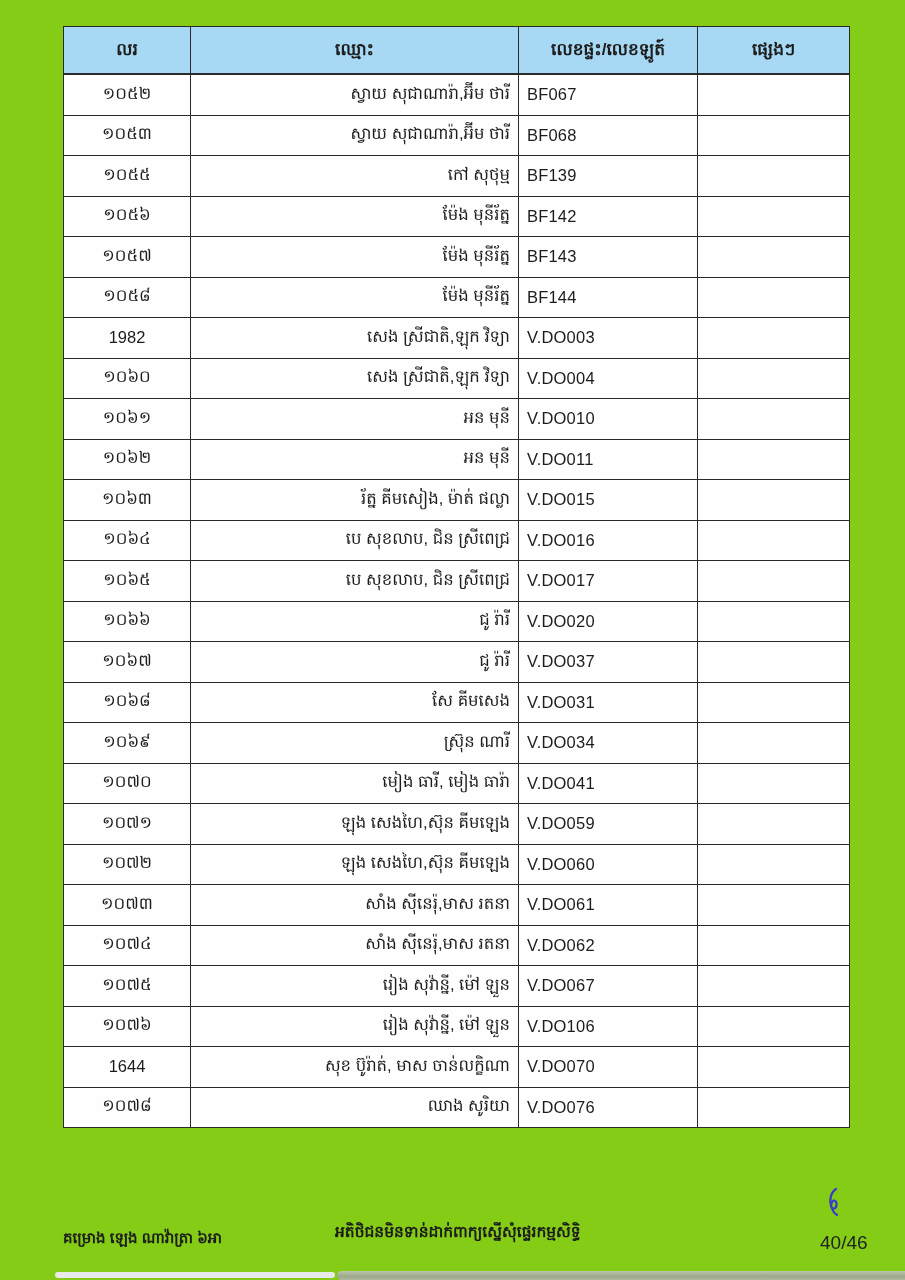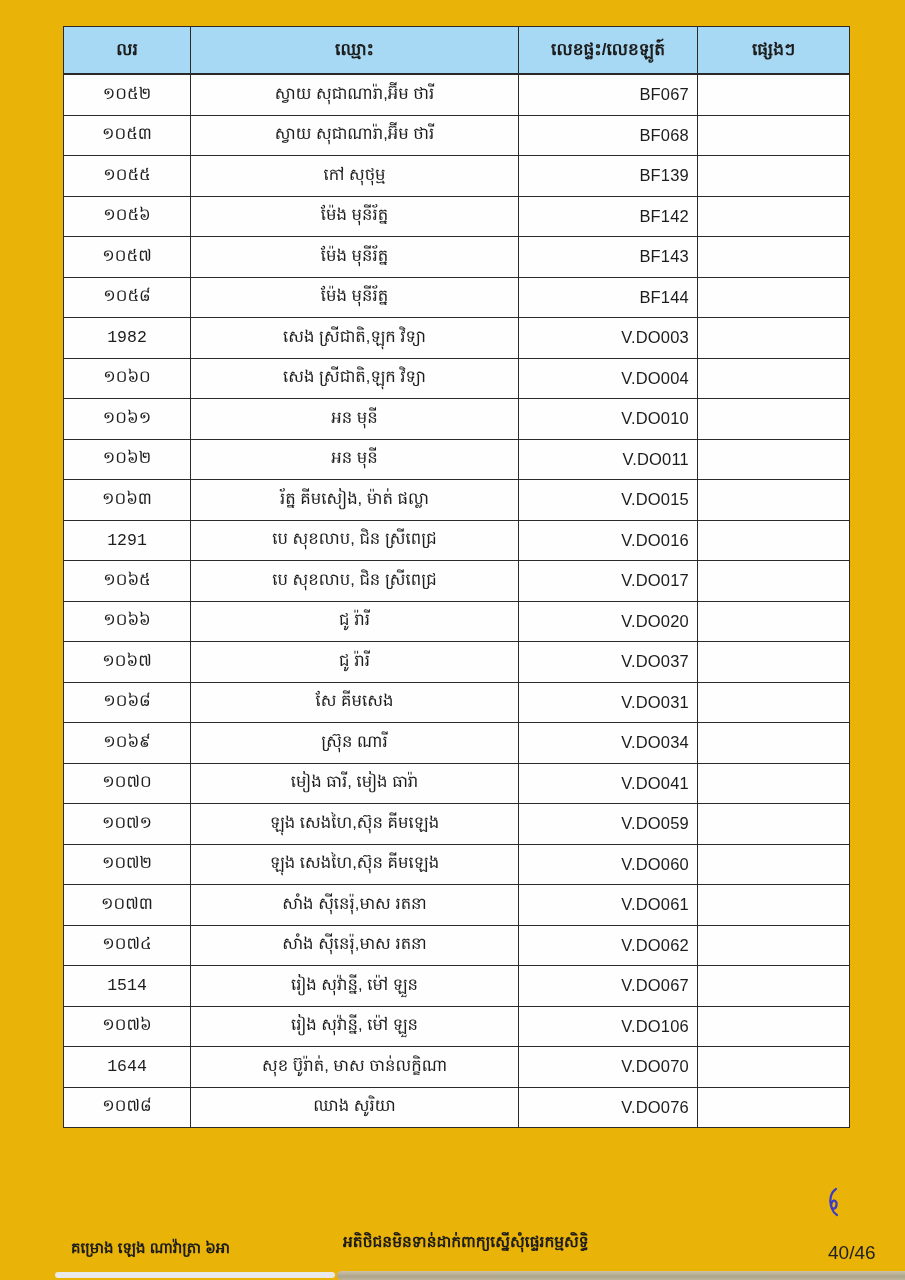--- a/index.html
+++ b/index.html
@@ -11,21 +11,21 @@
   html,body{margin:0;padding:0;}
   body{
     font-family:"Liberation Sans", sans-serif;
     background:#ffffff;
     color:var(--ink);
   }
   .page{
     position:relative;
     width:905px;
     height:1280px;
-    background:#eab308;
+    background:#84cc16;
     overflow:hidden;
   }
   table.roster{
     position:absolute;
     left:63px;
     top:26px;
     width:786px;
     border-collapse:collapse;
     table-layout:fixed;
   }
@@ -45,37 +45,36 @@
     font-size:17px;
     font-weight:bold;
     text-align:center;
     border-bottom:2px solid var(--border);
   }
   table.roster tbody td{
     height:39.5px;
     font-size:16.5px;
     background:#fefefe;
   }
-  td.cell-no{text-align:center;font-size:16px;font-family:Liberation Mono, monospace;}
-  td.cell-name{text-align:center;padding-left:10px;}
+  td.cell-no{text-align:center;font-size:16px;}
+  td.cell-name{text-align:right;padding-left:10px;}
   td.cell-code{
-    text-align:right;
+    text-align:left;
     font-size:15.5px;
     letter-spacing:.2px;
     font-weight:500;
   }
   td.cell-other{text-align:center;}
   .footer{
     position:absolute;
-    left:8px;
+    left:0;
     top:1222px;
     width:727px;
     height:40px;
     font-size:15px;
-    margin-top:10px;
   }
   .footer .project{
     position:absolute;
     left:63px;
     top:6px;
     font-weight:bold;
   }
   .footer .note{
     position:absolute;
     left:335px;
@@ -211,21 +210,21 @@
     </tr>
 
     <tr>
       <td class="cell-no">១០៦៣</td>
       <td class="cell-name">រ័ត្ន គីមសៀង, ម៉ាត់ ផល្លា</td>
       <td class="cell-code">V.DO015</td>
       <td class="cell-other"></td>
     </tr>
 
     <tr>
-      <td class="cell-no">1291</td>
+      <td class="cell-no">១០៦៤</td>
       <td class="cell-name">បេ សុខលាប, ជិន ស្រីពេជ្រ</td>
       <td class="cell-code">V.DO016</td>
       <td class="cell-other"></td>
     </tr>
 
     <tr>
       <td class="cell-no">១០៦៥</td>
       <td class="cell-name">បេ សុខលាប, ជិន ស្រីពេជ្រ</td>
       <td class="cell-code">V.DO017</td>
       <td class="cell-other"></td>
@@ -288,21 +287,21 @@
     </tr>
 
     <tr>
       <td class="cell-no">១០៧៤</td>
       <td class="cell-name">សាំង ស៊ីនេរ៉ុ,មាស រតនា</td>
       <td class="cell-code">V.DO062</td>
       <td class="cell-other"></td>
     </tr>
 
     <tr>
-      <td class="cell-no">1514</td>
+      <td class="cell-no">១០៧៥</td>
       <td class="cell-name">រៀង សុវ៉ាន្នី, ម៉ៅ ឡួន</td>
       <td class="cell-code">V.DO067</td>
       <td class="cell-other"></td>
     </tr>
 
     <tr>
       <td class="cell-no">១០៧៦</td>
       <td class="cell-name">រៀង សុវ៉ាន្នី, ម៉ៅ ឡួន</td>
       <td class="cell-code">V.DO106</td>
       <td class="cell-other"></td>

